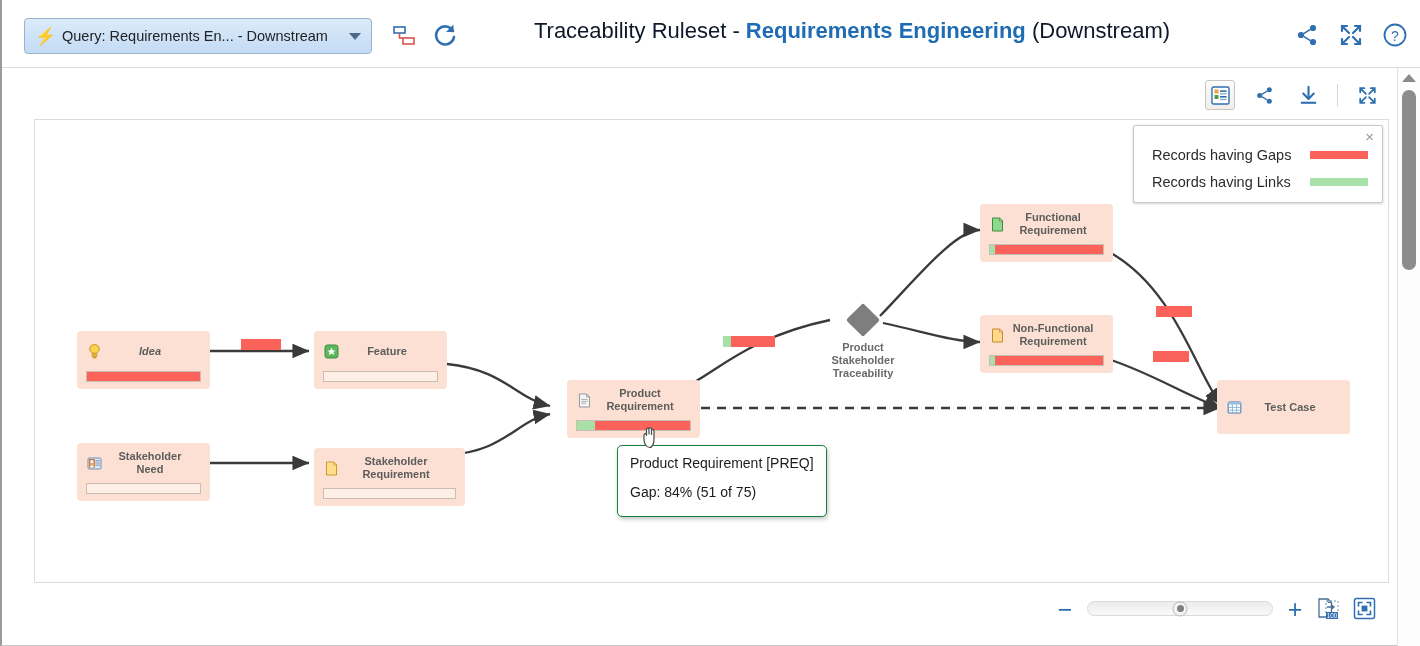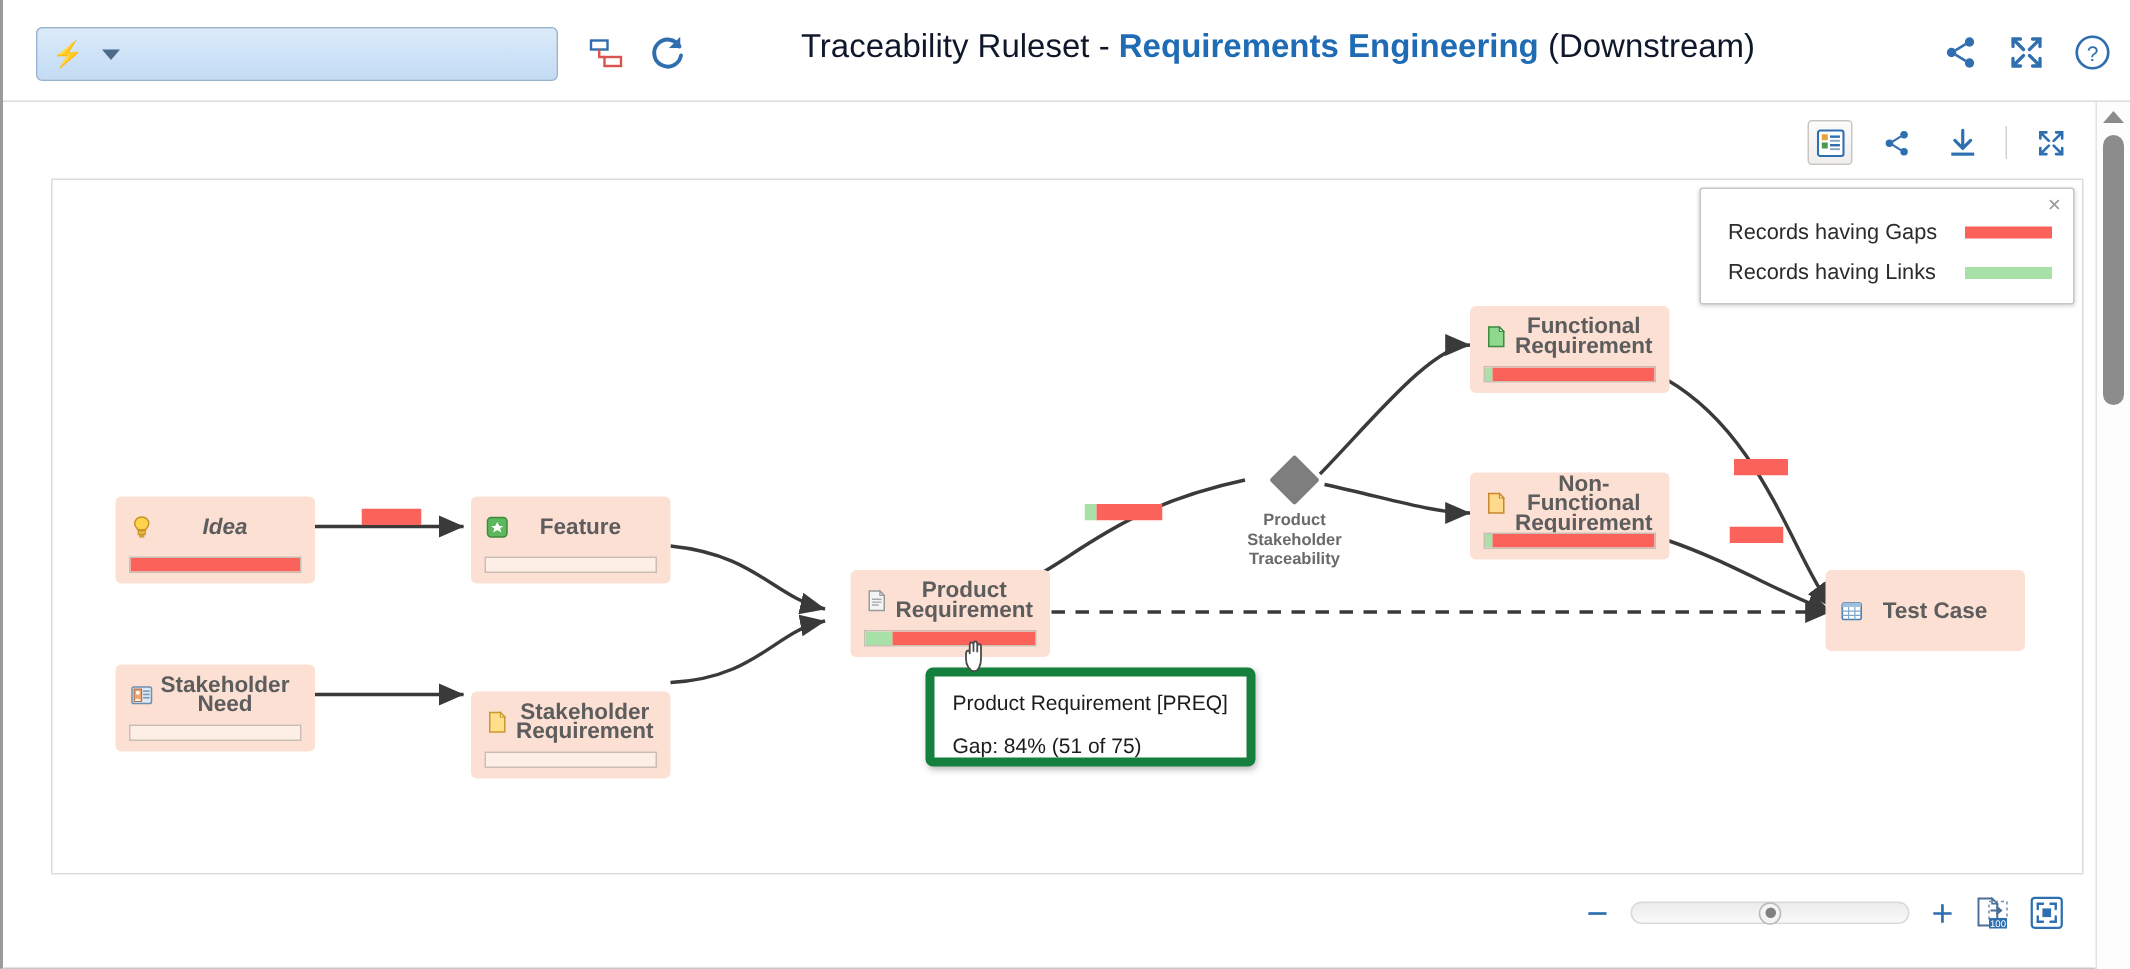--- a/index.html
+++ b/index.html
@@ -94,21 +94,21 @@
   
   .node {
     position: absolute;
     background: #fbe0d3;
     border-radius: 4px;
     display: flex; flex-direction: column; justify-content: center;
   }
   .node .node-row { display: flex; align-items: center; padding: 0 9px; flex: 1; }
   .node .node-ico { width: 17px; height: 17px; flex: 0 0 17px; margin-right: 4px; }
   .node .node-label {
-    flex: 1; text-align: center; font-size: 15px; font-weight: bold;
+    flex: 1; text-align: center; font-size: 11px; font-weight: bold;
     color: #5d5d5d; line-height: 13px; padding-right: 8px;
   }
   .node .bar {
     height: 11px; margin: 0 9px 7px 9px;
     border: 1px solid #cbbdb4; background: #fdeee6;
     display: flex; overflow: hidden;
   }
   .bar .seg-green { background: #a8e1a8; height: 100%; }
   .bar .seg-red   { background: #fb6259; height: 100%; }
 
@@ -146,23 +146,23 @@
   #legend .lrow {
     display: flex; align-items: center; justify-content: space-between;
     margin-top: 11px;
   }
   #legend .ltext { font-size: 14.5px; color: #2b2b2b; }
   #legend .lswatch { width: 58px; height: 8px; margin-left: 12px; }
 
   
   #tooltip {
     position: absolute; left: 582px; top: 325px;
-    background: #fff; border: 6px solid #15803d; border-radius: 5px;
+    background: #fff; border: 1px solid #15803d; border-radius: 5px;
     box-shadow: 1px 2px 4px rgba(0,0,0,.25);
-    padding: 9px 12px 0 12px; min-width: 184px;
+    padding: 9px 12px 16px 12px; min-width: 184px;
   }
   #tooltip .tline { font-size: 14px; color: #1c1c1c; }
   #tooltip .tline + .tline { margin-top: 13px; }
 
   #cursor { position: absolute; left: 606px; top: 305px; width: 20px; height: 26px; }
 
   
   #zoom-controls {
     position: absolute; right: 44px; bottom: 25px;
     display: flex; align-items: center; gap: 13px;
@@ -205,20 +205,21 @@
 </style>
 </head>
 <body>
 
 <div id="app-frame">
 
   <div id="header">
 
     <div id="query-select">
       <span class="bolt">⚡</span>
+      <span class="qlabel">Query: Requirements En... - Downstream</span>
       <span class="caret"></span>
     </div>
 
     <div class="hdr-icon-btn" id="split-icon">
       <svg width="24" height="24" viewBox="0 0 24 24">
         <rect x="2" y="3" width="11" height="6" fill="none" stroke="#2f6fb0" stroke-width="1.6"></rect>
         <rect x="11" y="14" width="11" height="6" fill="none" stroke="#d9534f" stroke-width="1.6"></rect>
         <path d="M7.5 9 V14 H11" fill="none" stroke="#d9534f" stroke-width="1.6"></path>
       </svg>
     </div>
@@ -383,21 +384,21 @@
           </svg>
         </span>
         <span class="node-label">Stakeholder Need</span>
       </div>
       <div class="bar">
         <span class="seg-green" style="width:0%"></span>
           <span class="seg-red" style="width:0%"></span>
       </div>
     </div>
 
-    <div class="node" id="node-stkreq" style="left:279px;top:341px;width:133px;height:58px;">
+    <div class="node" id="node-stkreq" style="left:279px;top:328px;width:151px;height:58px;">
       <div class="node-row">
         <span class="node-ico">
           <svg width="17" height="17" viewBox="0 0 17 17">
             <path d="M3.5 2 L10.6 2 L13.5 5 L13.5 15 L3.5 15 Z" fill="#ffdf8c" stroke="#c9992e" stroke-width="1"></path>
             <path d="M10.6 2 L10.6 5 L13.5 5 Z" fill="#fff3cf" stroke="#c9992e" stroke-width=".8"></path>
           </svg>
         </span>
         <span class="node-label">Stakeholder Requirement</span>
       </div>
       <div class="bar">

